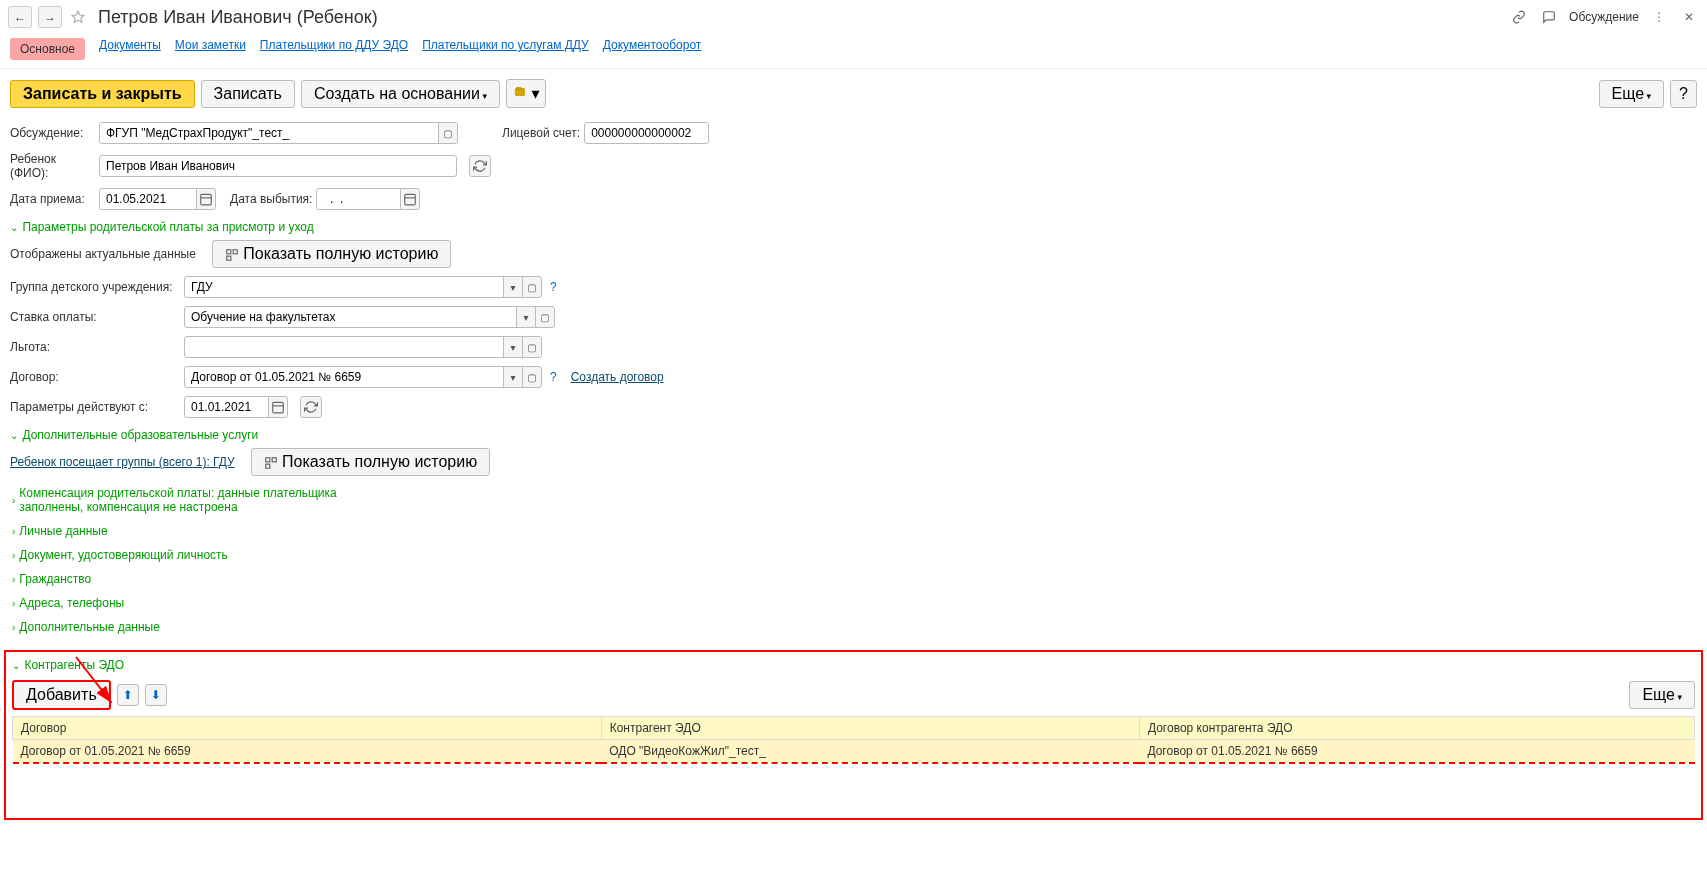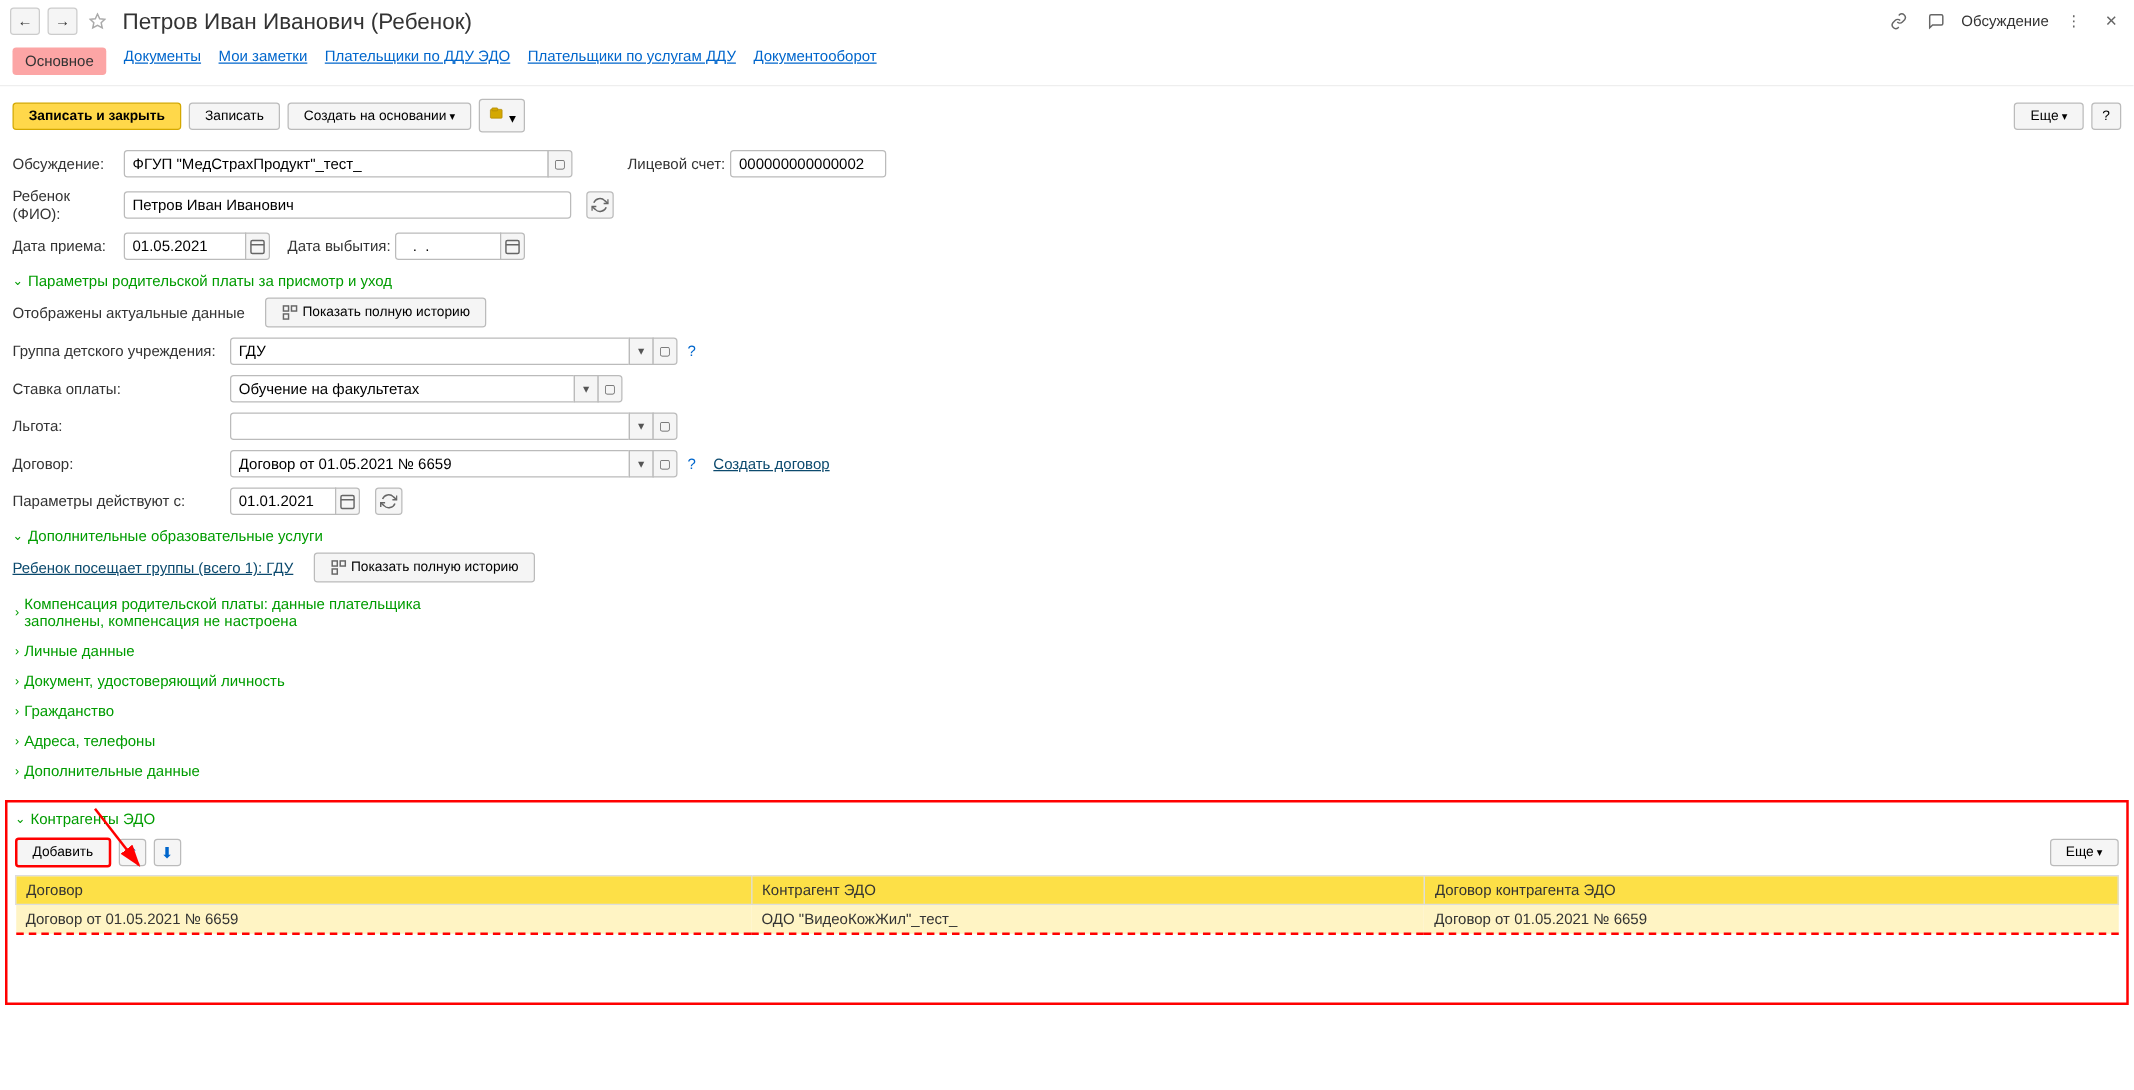--- a/index.html
+++ b/index.html
@@ -7,42 +7,42 @@
 .header { display: flex; align-items: center; padding: 6px 8px; gap: 6px; }
 .nav-btn { width: 24px; height: 22px; border: 1px solid #ccc; background: #f5f5f5; display: inline-flex; align-items: center; justify-content: center; cursor: pointer; border-radius: 3px; }
 .star-icon { width: 20px; height: 20px; display: inline-flex; align-items: center; justify-content: center; color: #aaa; }
 .page-title { font-size: 18px; font-weight: normal; margin-left: 4px; }
 .header-right { margin-left: auto; display: flex; gap: 10px; align-items: center; }
 .header-icon { width: 20px; height: 20px; display: inline-flex; align-items: center; justify-content: center; color: #666; cursor: pointer; }
 .tabs { display: flex; gap: 14px; padding: 4px 10px 8px 10px; border-bottom: 1px solid #eee; }
 .tab { color: #0066cc; text-decoration: underline; cursor: pointer; font-size: 12px; }
 .tab.active { background: #fca5a5; text-decoration: none; color: #333; padding: 4px 10px; border-radius: 3px; }
 .toolbar { display: flex; gap: 6px; padding: 10px; align-items: center; }
-.btn { border: 1px solid #bbb; background: #f5f5f5; padding: 4px 12px; cursor: pointer; border-radius: 3px; font-size: 11px; }
+.btn { border: 1px solid #bbb; background: #f5f5f5; padding: 4px 12px; cursor: pointer; border-radius: 3px; font-size: 16px; }
 .btn-primary { background: #ffd84a; border-color: #d4a800; font-weight: bold; }
 .btn-dropdown::after { content: ' ▾'; font-size: 9px; }
 .toolbar-right { margin-left: auto; display: flex; gap: 6px; }
 .form-area { padding: 4px 10px; }
 .form-row { display: flex; align-items: center; margin-bottom: 8px; gap: 4px; }
 .form-label { width: 85px; font-size: 12px; }
 .input-wrap { display: flex; align-items: center; }
 .text-input { border: 1px solid #bbb; padding: 3px 6px; font-size: 12px; height: 22px; border-radius: 3px 0 0 3px; }
 .input-btn { border: 1px solid #bbb; background: #f5f5f5; width: 20px; height: 22px; display: inline-flex; align-items: center; justify-content: center; cursor: pointer; font-size: 10px; color: #555; margin-left: -1px; }
 .input-btn:last-child { border-radius: 0 3px 3px 0; }
 .second-col { margin-left: 40px; display: flex; align-items: center; gap: 4px; }
 .section-toggle { display: flex; align-items: center; gap: 4px; color: #009c00; cursor: pointer; padding: 2px 0; margin: 4px 0; font-size: 12px; }
 .chevron { font-size: 10px; }
 .link-blue { color: #0c4a6e; text-decoration: underline; cursor: pointer; }
 .help-icon { color: #0066cc; cursor: pointer; margin-left: 4px; }
 .params-label { width: 170px; }
 .red-box { border: 2px solid red; margin: 4px; padding: 4px 6px 4px 6px; }
 .table-toolbar { display: flex; gap: 6px; align-items: center; margin: 6px 0; }
 .table-toolbar-right { margin-left: auto; }
 .data-table { width: 100%; border-collapse: collapse; }
-.data-table th { text-align: left; font-weight: normal; padding: 4px 8px; background: #fde047; border: 1px solid #ddd; font-size: 12px; }
+.data-table th { text-align: left; font-weight: normal; padding: 4px 8px; background: #fef9c3; border: 1px solid #ddd; font-size: 12px; }
 .data-table td { padding: 4px 8px; border-bottom: 2px dashed red; font-size: 12px; }
 .data-table tr.selected td { background: #fff4c4; }
 .blank-area { height: 50px; }
 .icon-btn-small { width: 22px; height: 22px; border: 1px solid #bbb; background: #f5f5f5; display: inline-flex; align-items: center; justify-content: center; cursor: pointer; border-radius: 3px; }
 .red-arrow-svg { position: absolute; left: 60px; top: 0; }
 .annot-wrap { position: relative; }
 .section-list { padding-left: 2px; }
 .section-list .section-toggle { margin: 6px 0; }
 svg.icn { width: 14px; height: 14px; }
 </style>
@@ -173,21 +173,21 @@
       <input class="text-input" style="width: 320px;" value="ГДУ">
       <div class="input-btn">▾</div>
       <div class="input-btn">▢</div>
     </div>
     <span class="help-icon">?</span>
   </div>
 
   <div class="form-row">
     <span class="params-label">Ставка оплаты:</span>
     <div class="input-wrap">
-      <input class="text-input" style="width: 276px;" value="Обучение на факультетах">
+      <input class="text-input" style="width: 333px;" value="Обучение на факультетах">
       <div class="input-btn">▾</div>
       <div class="input-btn">▢</div>
     </div>
   </div>
 
   <div class="form-row">
     <span class="params-label">Льгота:</span>
     <div class="input-wrap">
       <input class="text-input" style="width: 320px;" value="">
       <div class="input-btn">▾</div>

